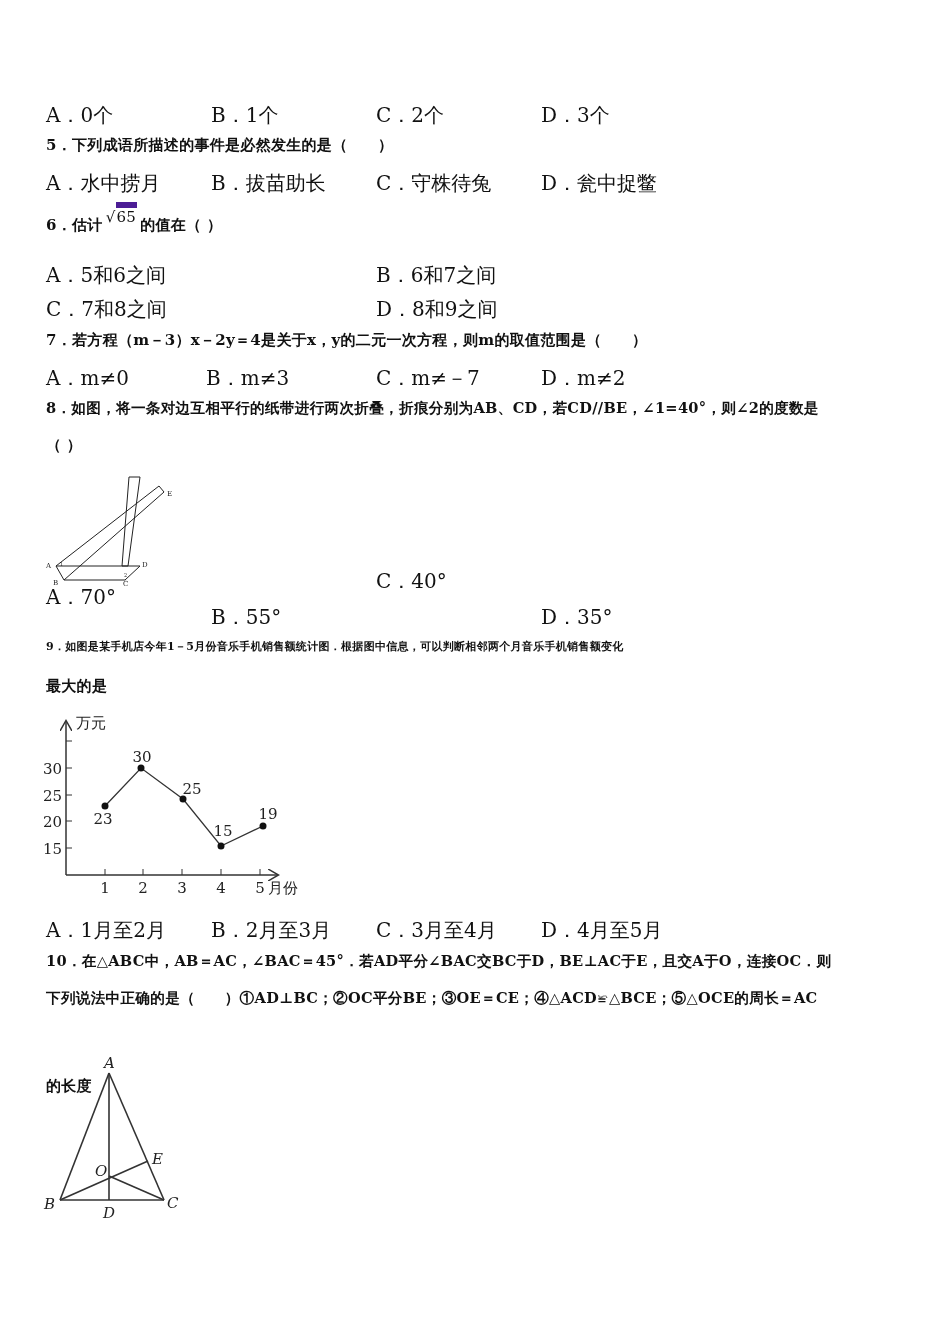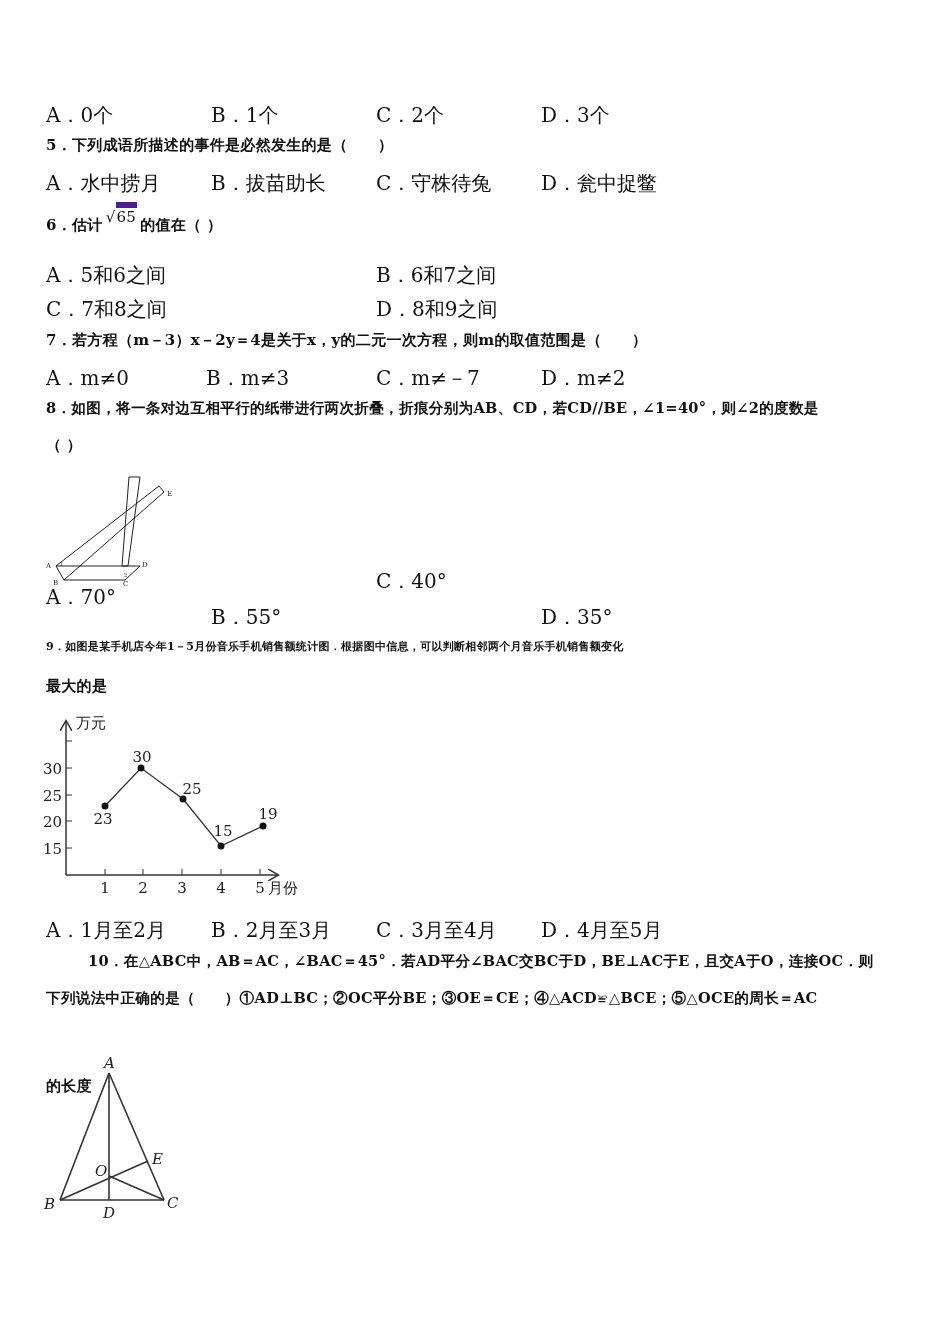--- a/index.html
+++ b/index.html
@@ -137,21 +137,21 @@
   </g>
 </svg>
 
 <div>
   <div class="opt" style="left:46px;top:917px;"><span>A．</span><span>1月至2月</span></div>
   <div class="opt" style="left:211px;top:917px;"><span>B．</span><span>2月至3月</span></div>
   <div class="opt" style="left:376px;top:917px;"><span>C．</span><span>3月至4月</span></div>
   <div class="opt" style="left:541px;top:917px;"><span>D．</span><span>4月至5月</span></div>
 </div>
 
-<div class="line" style="top:952px;font-size:14.6px;margin-left:42px;">10．在△ABC中，AB＝AC，∠BAC＝45°．若AD平分∠BAC交BC于D，BE⊥AC于E，且交A于O，连接OC．则</div>
+<div class="line" style="top:952px;font-size:14.6px;">10．在△ABC中，AB＝AC，∠BAC＝45°．若AD平分∠BAC交BC于D，BE⊥AC于E，且交A于O，连接OC．则</div>
 <div class="line" style="top:989px;font-size:14.6px;">下列说法中正确的是（　　）①AD⊥BC；②OC平分BE；③OE＝CE；④△ACD≌△BCE；⑤△OCE的周长＝AC</div>
 <div class="line" style="top:1077px;">的长度</div>
 
 <svg style="position:absolute;left:40px;top:1050px;" width="150" height="175" viewBox="0 0 150 175">
   <g stroke="#333" stroke-width="1.6" fill="none">
     <line x1="69" y1="23" x2="20" y2="150"></line>
     <line x1="69" y1="23" x2="124" y2="150"></line>
     <line x1="20" y1="150" x2="124" y2="150"></line>
     <line x1="69" y1="23" x2="69" y2="150"></line>
     <line x1="20" y1="150" x2="108" y2="111"></line>

